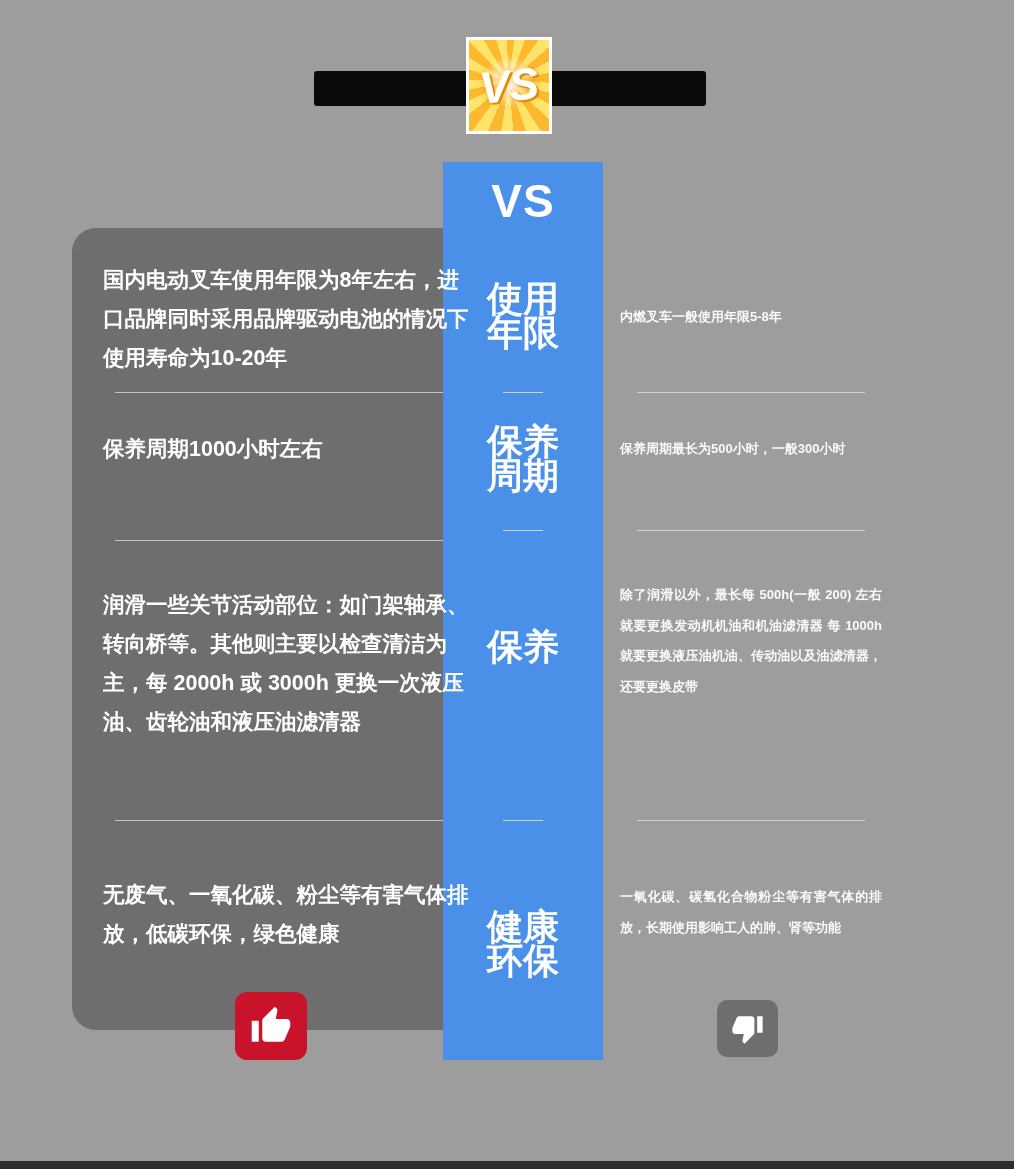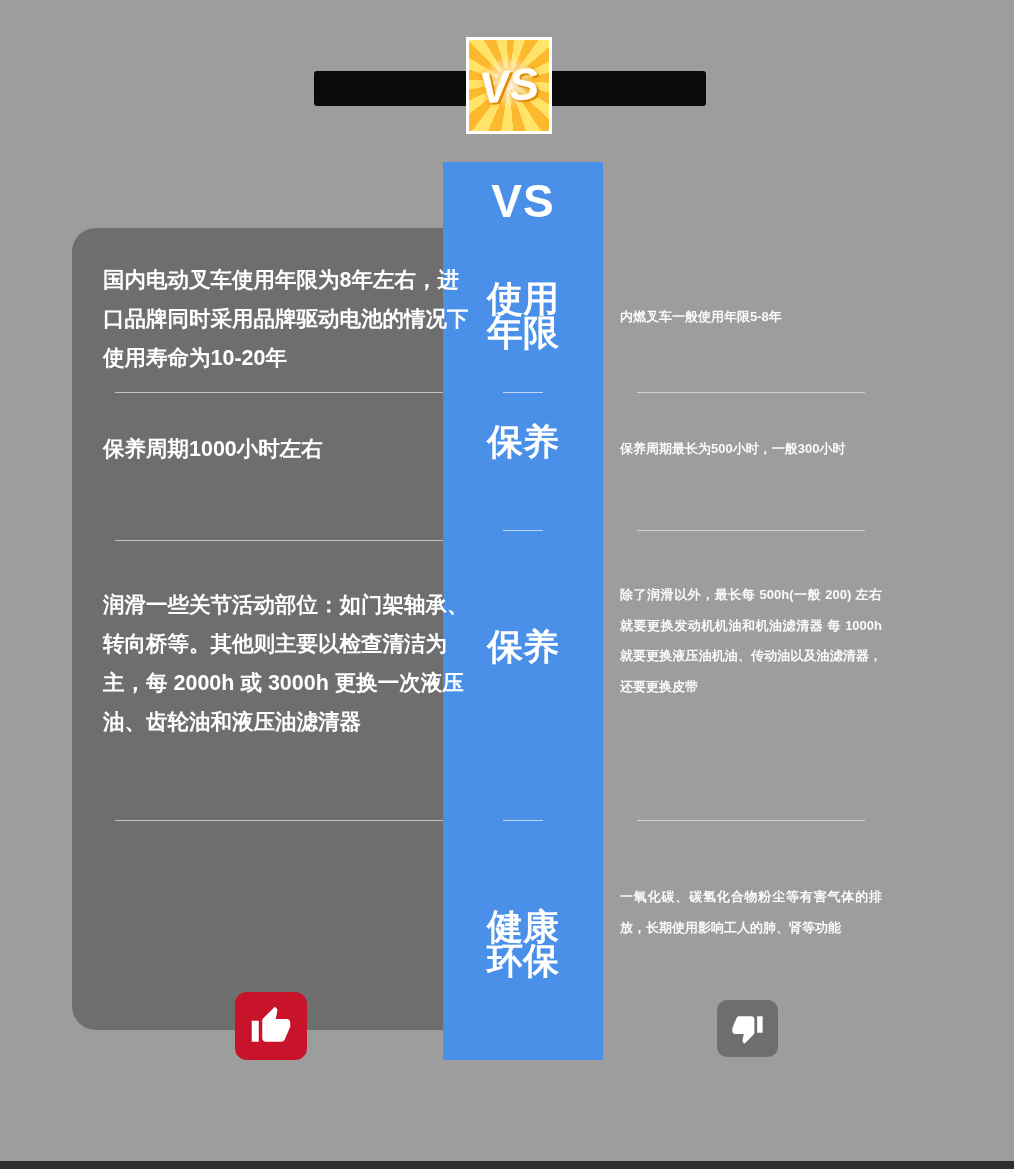--- a/index.html
+++ b/index.html
@@ -152,30 +152,32 @@
   <div class="title-banner"></div>
   <div class="vs-badge">
     <span class="vs-text">VS</span>
   </div>
 
   <div class="left-panel"></div>
 
   <div class="l-row l-row-0">国内电动叉车使用年限为8年左右，进口品牌同时采用品牌驱动电池的情况下使用寿命为10-20年</div>
   <div class="l-row l-row-1">保养周期1000小时左右</div>
   <div class="l-row l-row-2">润滑一些关节活动部位：如门架轴承、转向桥等。其他则主要以检查清洁为主，每 2000h 或 3000h 更换一次液压油、齿轮油和液压油滤清器</div>
+  <div class="l-row l-row-3">无废气、一氧化碳、粉尘等有害气体排放，低碳环保，绿色健康</div>
 
   <div class="vs-column">
     <div class="col-vs">VS</div>
 
     <div class="category cat-0">
       <div>使用</div>
       <div>年限</div>
     </div>
     <div class="category cat-1">
       <div>保养</div>
+      <div>周期</div>
     </div>
     <div class="category cat-2">
       <div>保养</div>
     </div>
     <div class="category cat-3">
       <div>健康</div>
       <div>环保</div>
     </div>
 
     <div class="col-tick tick-0"></div>

